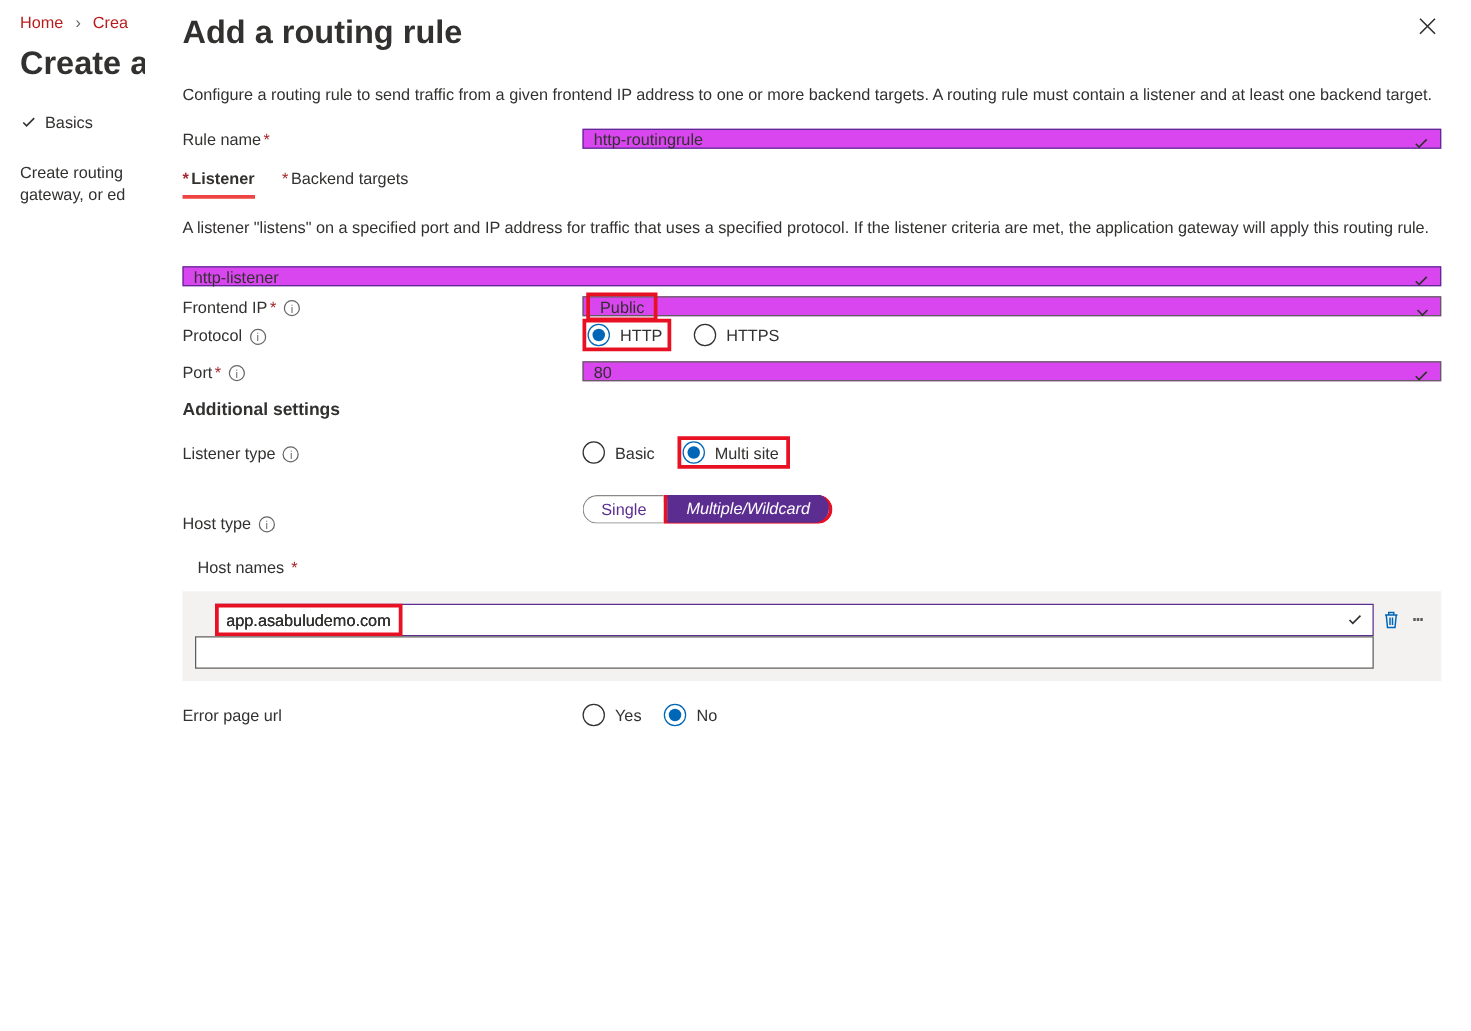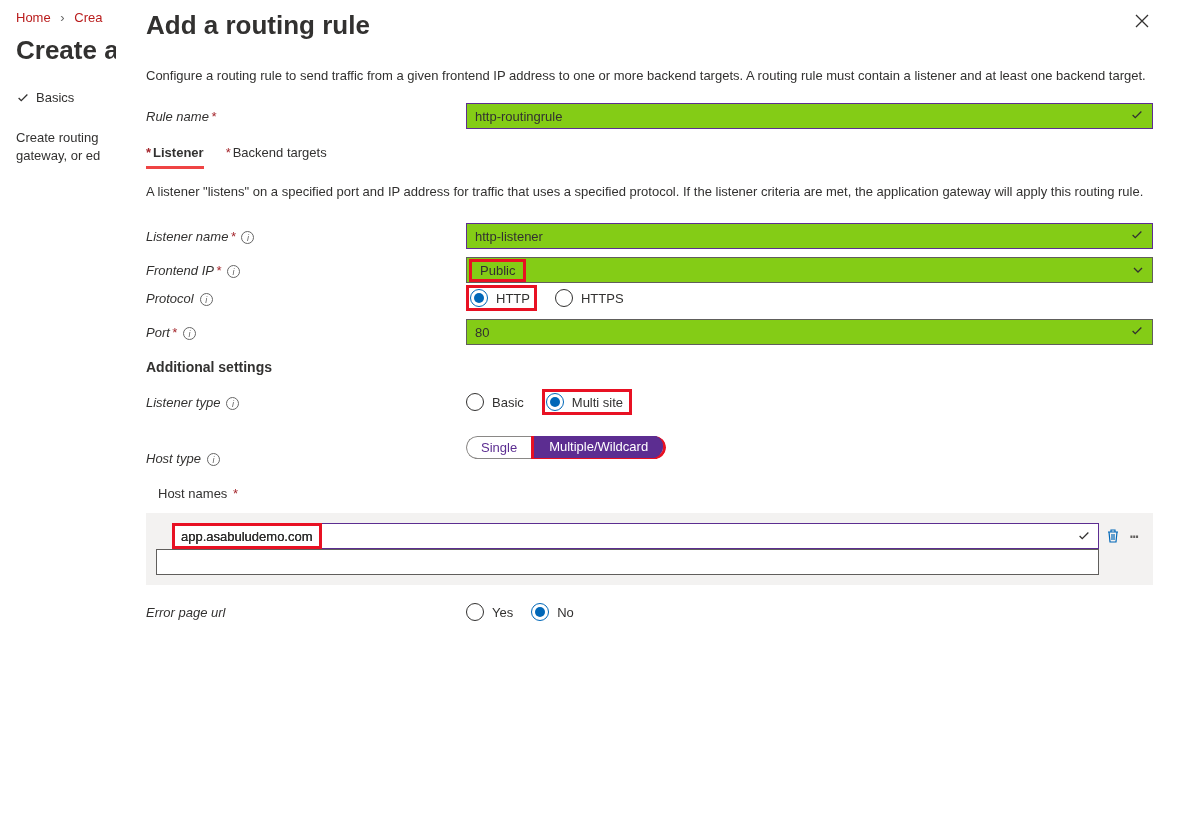--- a/index.html
+++ b/index.html
@@ -72,47 +72,46 @@
 
   .field-row {
     display: flex;
     align-items: center;
     margin-bottom: 8px;
   }
   .field-label {
     width: 320px;
     flex-shrink: 0;
     color: #323130;
-    font-style: italic;
   }
   .req { color: #a4262c; margin-left: 2px; }
   .info-icon {
     display: inline-block;
     width: 13px;
     height: 13px;
     border: 1px solid #666;
     border-radius: 50%;
     font-size: 9px;
     line-height: 12px;
     text-align: center;
     color: #666;
     margin-left: 6px;
     vertical-align: middle;
   }
 
   .text-input {
     flex: 1;
     border: 1px solid #605e5c;
-    height: 26px;
+    height: 16px;
     padding: 0 28px 0 8px;
     font-size: 13px;
     position: relative;
     display: flex;
     align-items: center;
-    background: #84cc16;
+    background: #d946ef;
   }
   .text-input.purple { border: 1px solid #5c2d91; }
   .check-icon {
     position: absolute;
     right: 8px;
     top: 4px;
   }
   .chev-icon {
     position: absolute;
     right: 8px;
@@ -288,23 +287,20 @@
         <span class="req">*</span><span>Listener</span>
       </div>
       <div class="tab">
         <span class="req">*</span><span>Backend targets</span>
       </div>
     </div>
 
     <div class="tab-desc">A listener "listens" on a specified port and IP address for traffic that uses a specified protocol. If the listener criteria are met, the application gateway will apply this routing rule.</div>
 
     <div class="field-row">
-      <div class="field-label">
-        <span>Listener name</span><span class="req">*</span><span class="info-icon">i</span>
-      </div>
       <div class="text-input purple">
         <span>http-listener</span>
         <svg class="check-icon" width="14" height="14" viewBox="0 0 16 16">
             <path d="M13 4L6 11 3 8" stroke="#323130" stroke-width="1.5" fill="none"></path>
           </svg>
       </div>
     </div>
 
     <div class="field-row" style="margin-bottom:2px;">
       <div class="field-label">
@@ -368,21 +364,21 @@
       </div>
     </div>
 
     <div class="field-row" style="margin-bottom:20px;">
       <div class="field-label" style="padding-top:22px;">
         <span>Host type</span><span class="info-icon">i</span>
       </div>
       <div>
         <span class="pill-group">
           <span class="pill left">Single</span>
-          <span class="red-box" style="border-radius:0 14px 14px 0;">
+          <span class="red-box" style="border-radius:0 14px 14px 0;font-style:italic;">
             <span class="pill right active" style="border-radius:0 12px 12px 0;">Multiple/Wildcard</span>
           </span>
         </span>
       </div>
     </div>
 
     <div class="hostnames-sublabel">
       <span>Host names</span><span class="req"> *</span>
     </div>
     <div class="hostnames-box">

